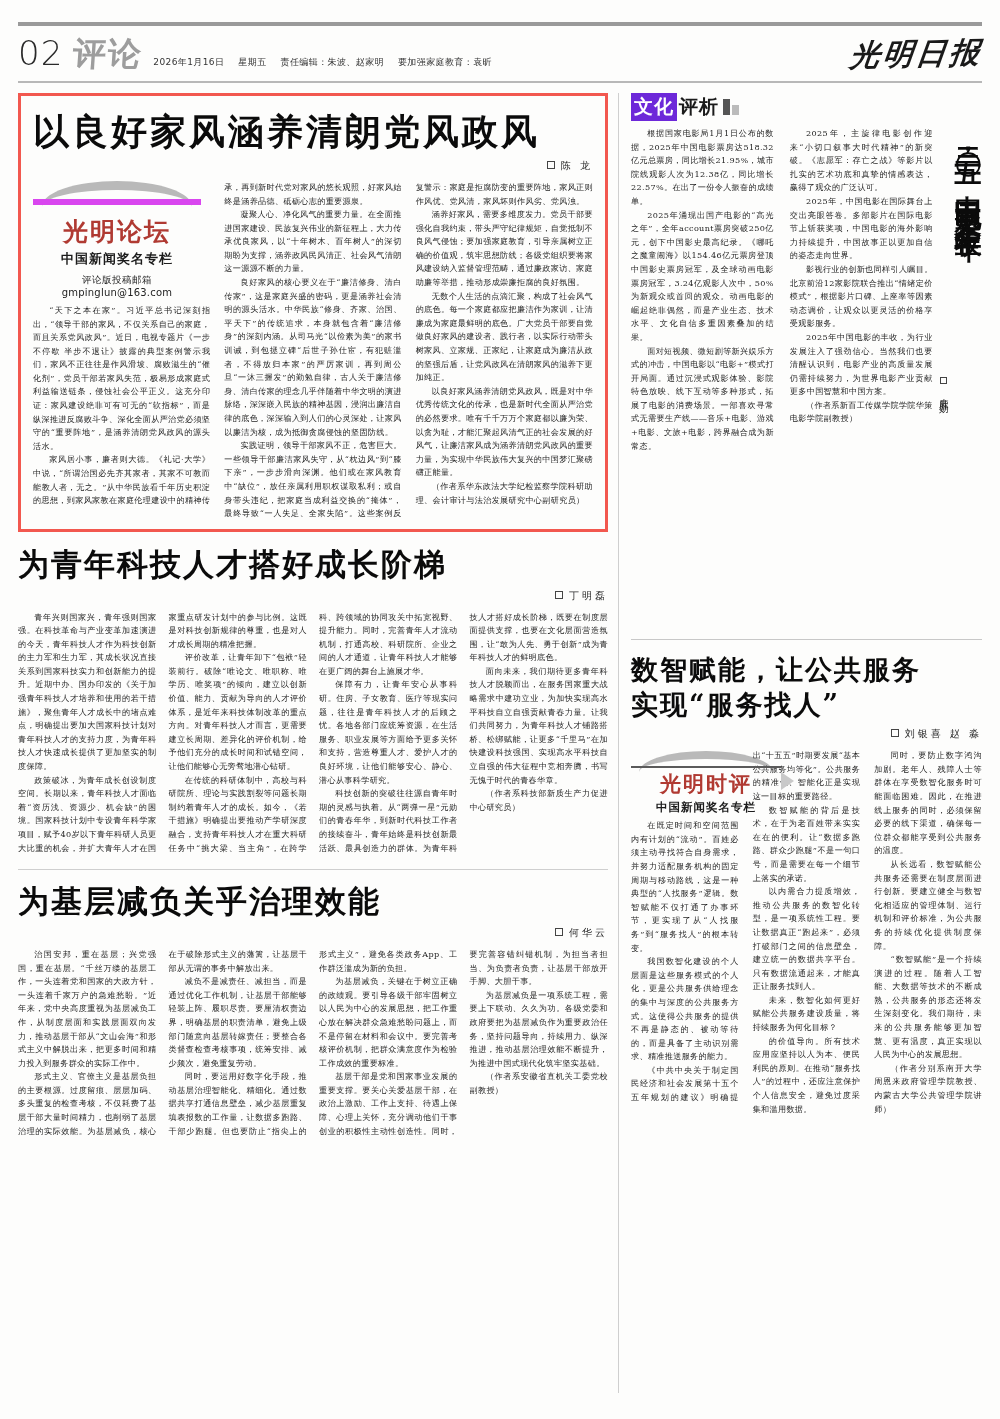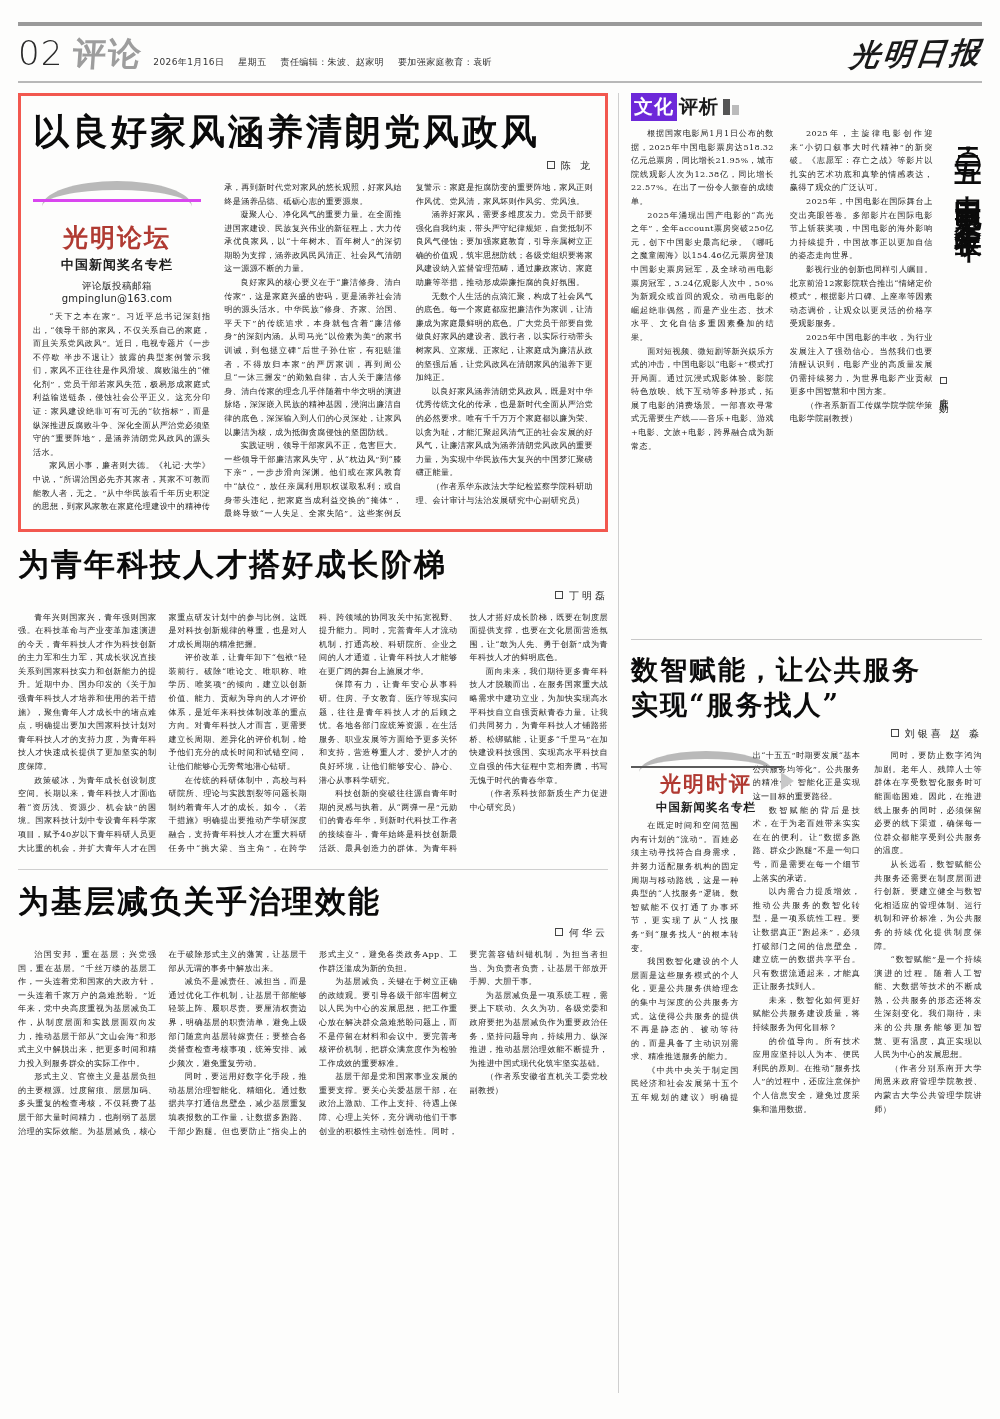--- a/index.html
+++ b/index.html
@@ -69,21 +69,21 @@
 
   
   .logo-box { width:168px; float:left; margin:0 10px 6px 0; text-align:center; }
   .logo-arc {
     width:150px; height:26px; margin:0 auto;
     border-top:9px solid #b9b9b9; border-radius:76px 76px 0 0 / 26px 26px 0 0;
   }
   .logo-ttl {
     font-size:25px; font-weight:700; color:#b03a32; letter-spacing:2px;
     font-family:"DejaVu Serif","Liberation Serif",serif;
-    border-top:3px solid #d946ef; padding-top:19px; margin-top:-8px;
+    border-top:6px solid #d946ef; padding-top:10px; margin-top:-8px;
   }
   .logo-sub {
     font-size:13px; font-weight:700; color:#1c1c1c; letter-spacing:1px;
     font-family:"DejaVu Serif","Liberation Serif",serif; margin-top:2px;
   }
   .logo-mail-lbl { font-size:9.5px; color:#222; margin-top:6px; letter-spacing:0.5px; }
   .logo-mail { font-size:10px; color:#222; letter-spacing:0.2px; }
 
   
   .cols-2 { column-count:2; column-gap:16px; column-rule:none; }

